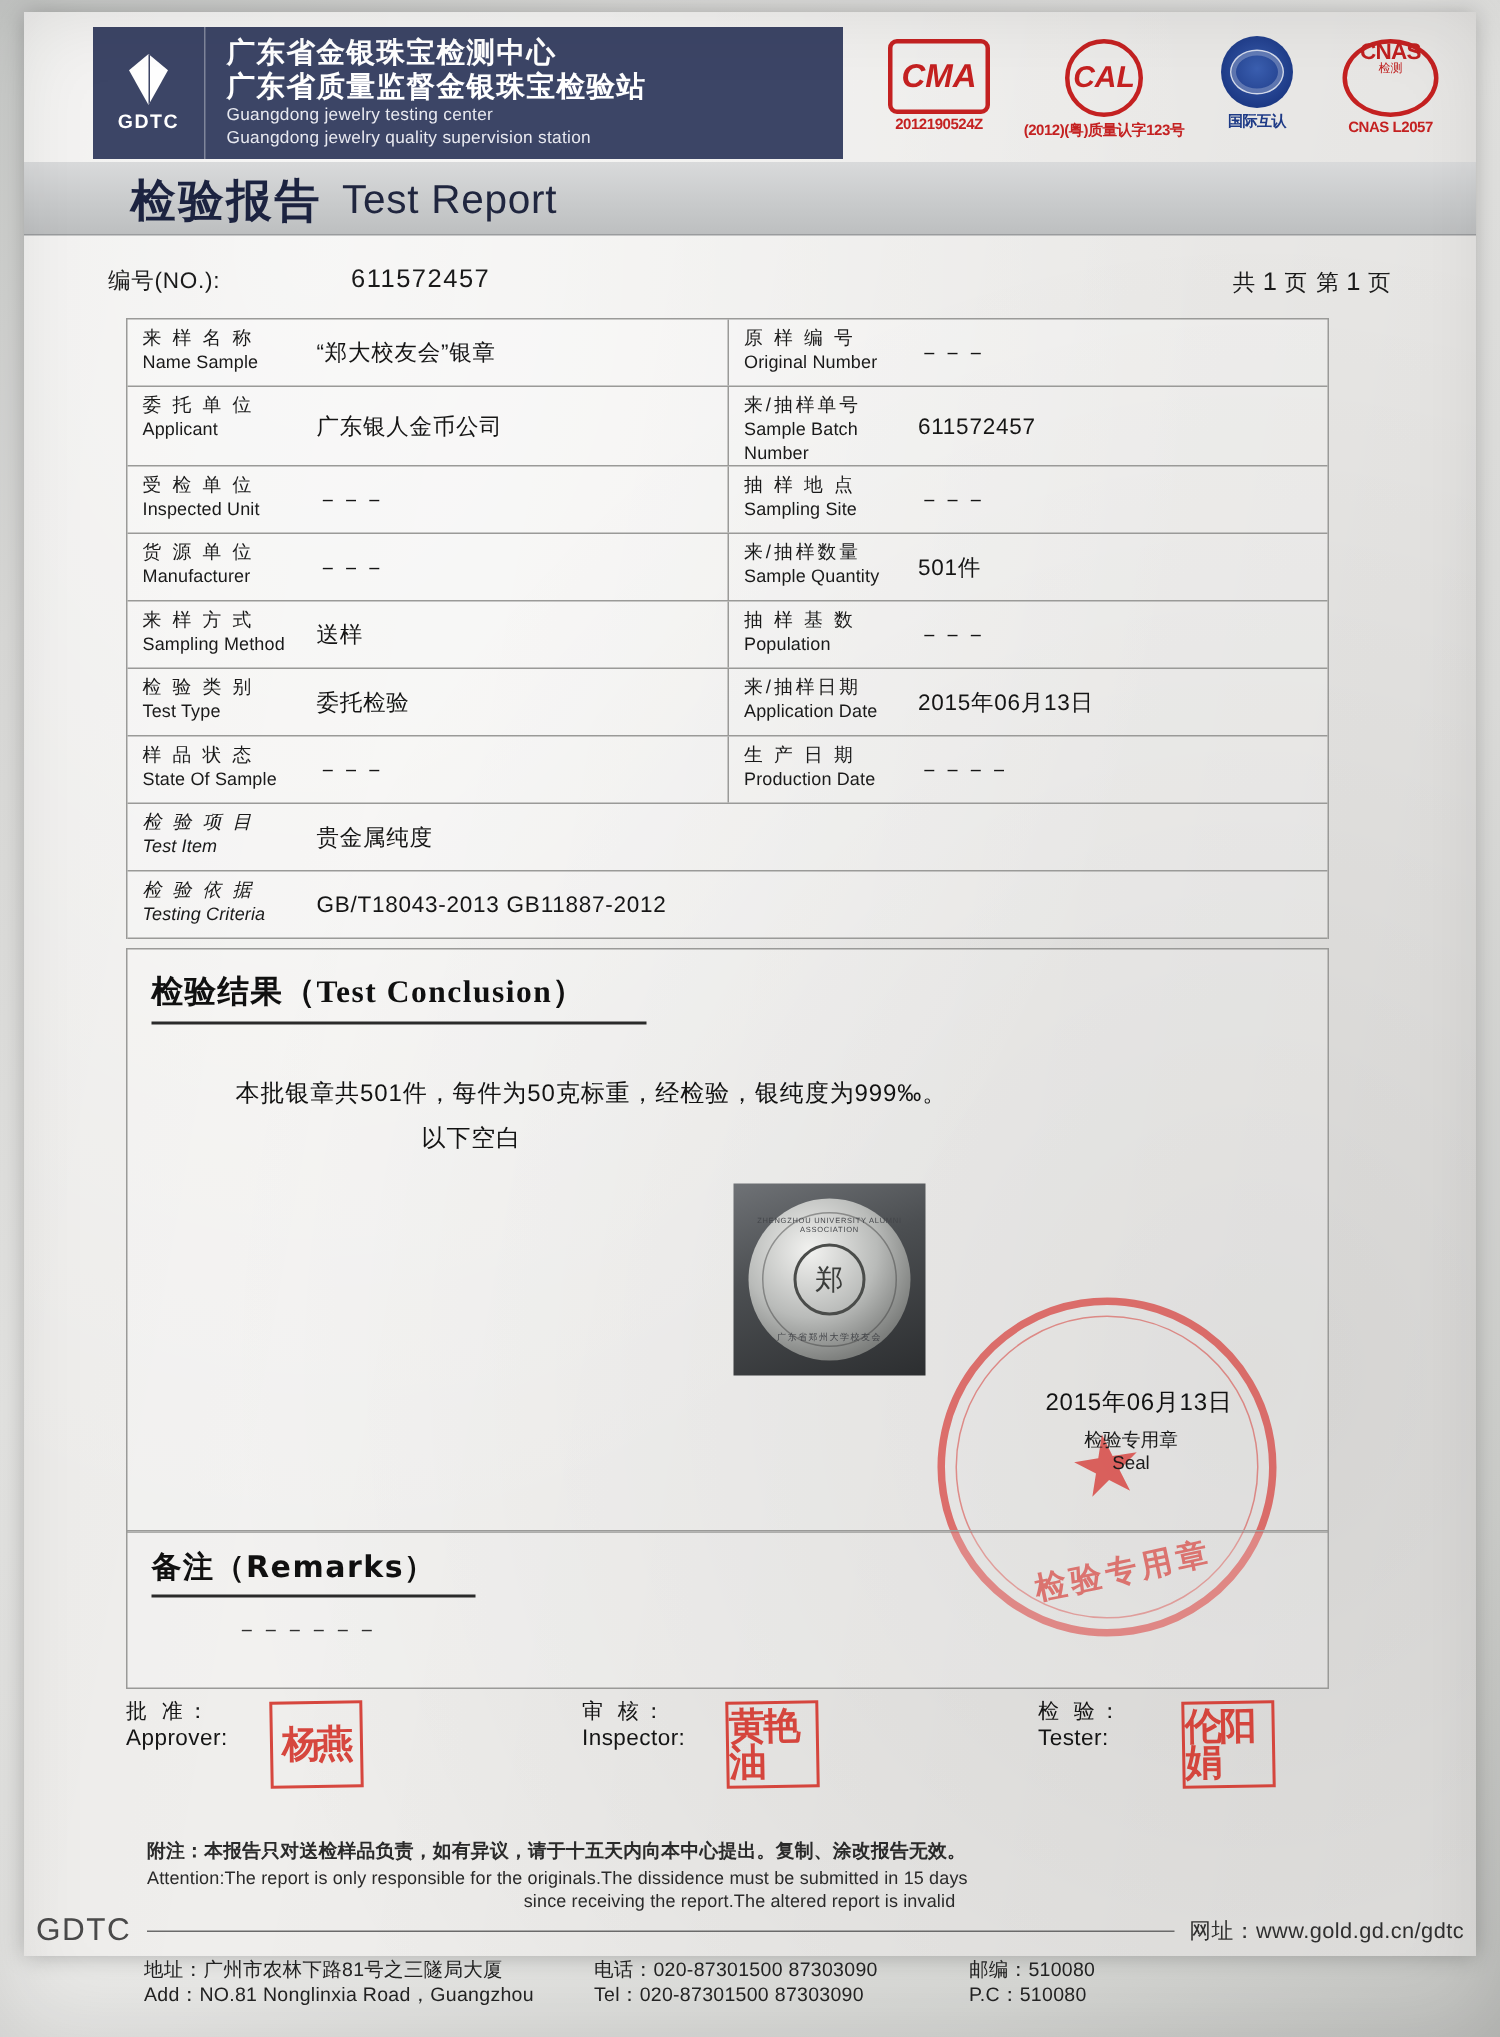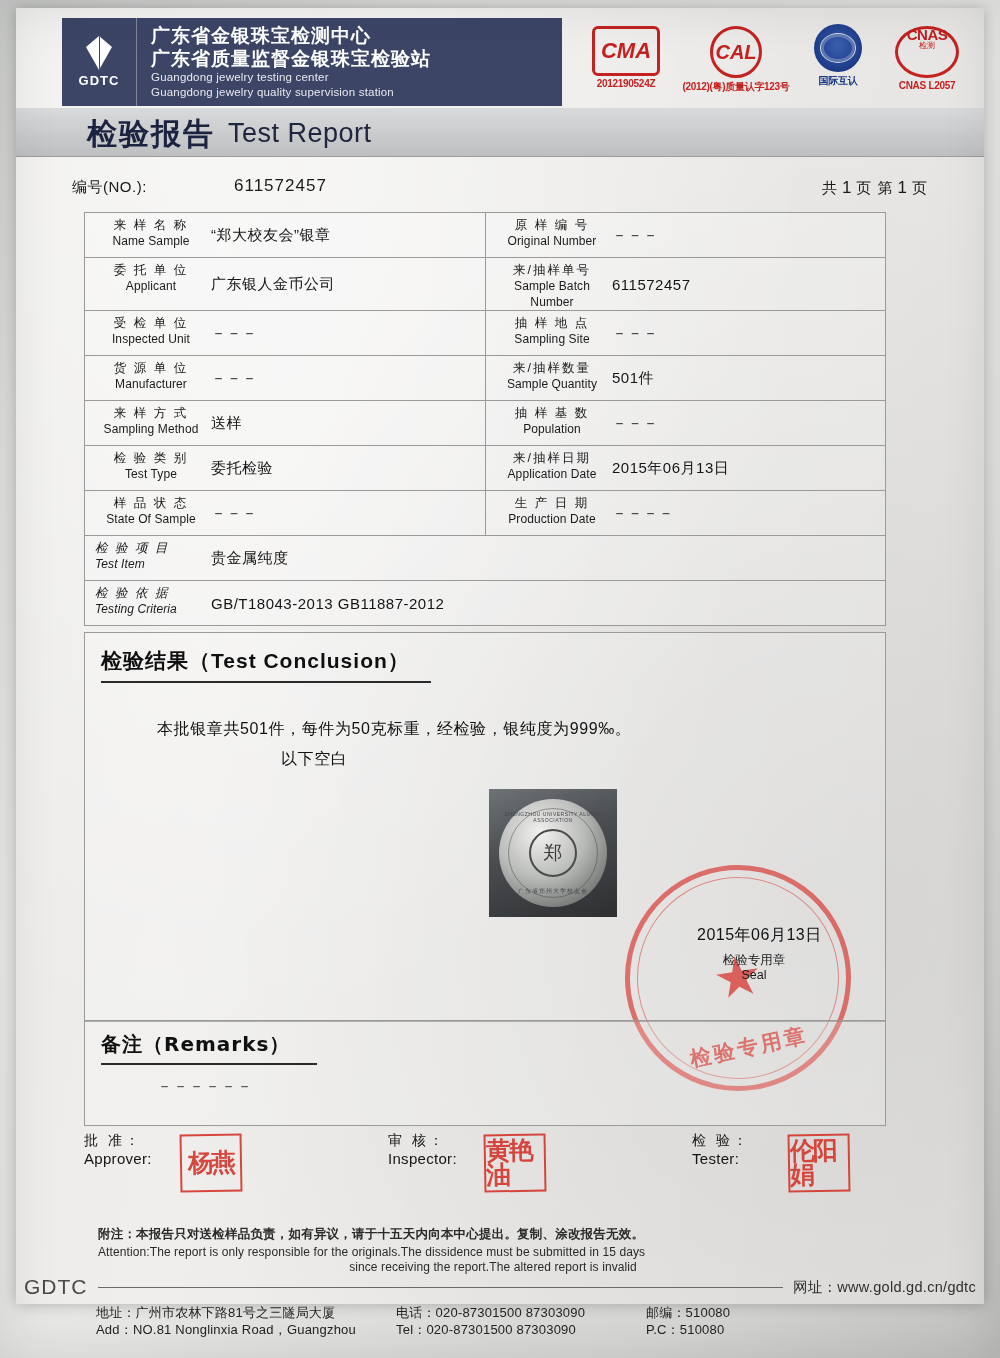--- a/index.html
+++ b/index.html
@@ -230,21 +230,21 @@
     border: 1px solid #9a9a98;
     border-bottom: none;
     background: rgba(255,255,255,0.25);
   }
   .row {
     display: flex;
     border-bottom: 1px solid #9a9a98;
     min-height: 44px;
   }
   .cellwrap { display: flex; flex: 1; }
-  .cellwrap.half { flex: 0 0 50%; text-align: center; }
+  .cellwrap.half { flex: 0 0 50%; }
   .cellwrap.half + .cellwrap.half { border-left: 1px solid #9a9a98; }
   .lbl {
     flex: 0 0 112px;
     padding: 4px 0 0 10px;
     font-size: 12.5px;
     line-height: 16px;
     color: #1a1a1a;
   }
   .lbl .cn { letter-spacing: 2px; display: block; }
   .lbl .en { letter-spacing: 0.1px; display: block; font-size: 12px; }
@@ -270,21 +270,21 @@
     background: rgba(255,255,255,0.22);
   }
   .concl-title {
     position: absolute;
     left: 16px;
     top: 14px;
     font-size: 21px;
     font-weight: bold;
     color: #101010;
     letter-spacing: 1px;
-    font-family: Liberation Sans, sans-serif;
+    font-family: Liberation Serif, serif;
   }
   .concl-underline {
     position: absolute;
     left: 16px;
     top: 48px;
     width: 330px;
     height: 2px;
     background: #2a2a2a;
   }
   .concl-text {

